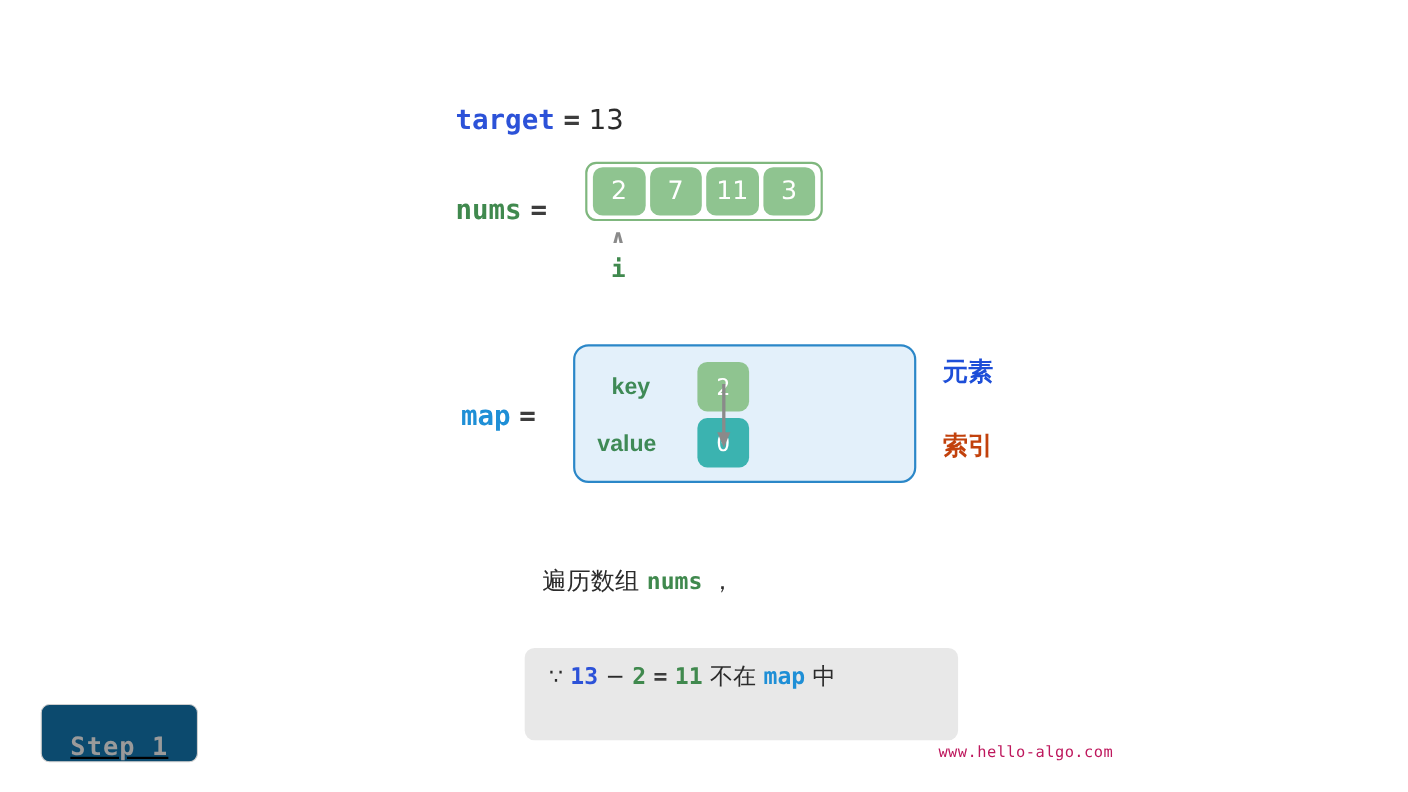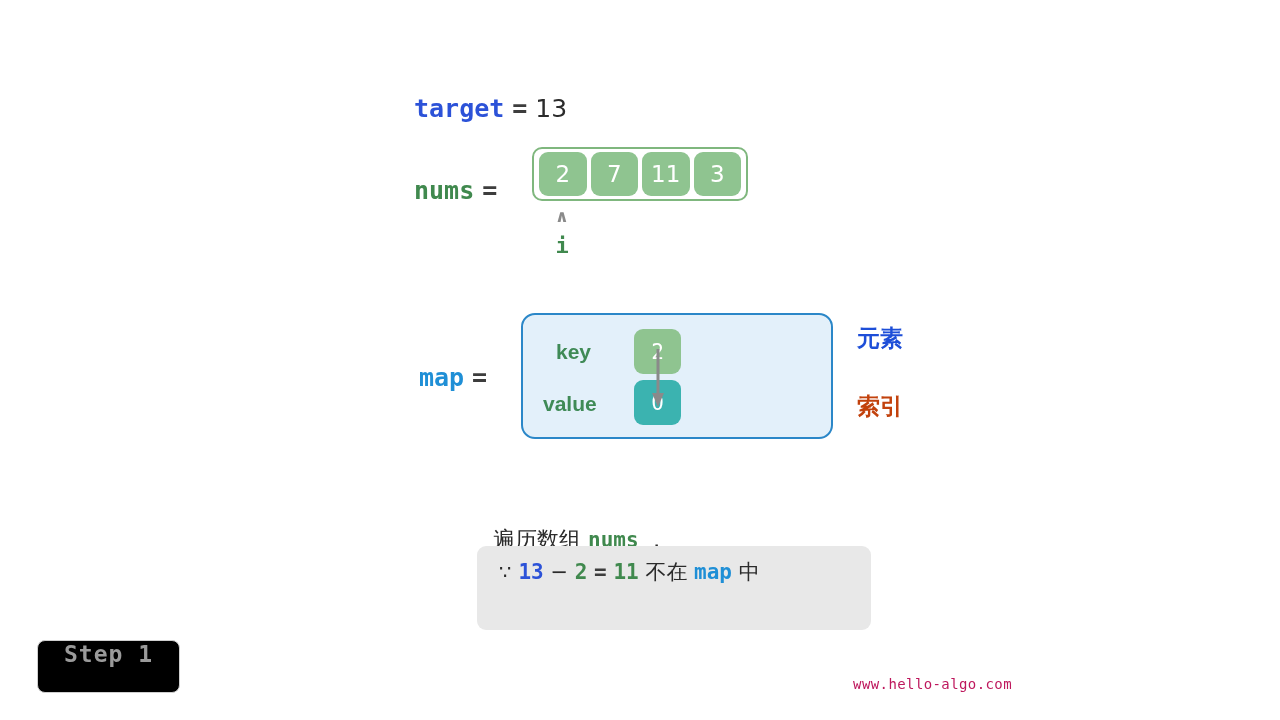--- a/index.html
+++ b/index.html
@@ -181,31 +181,31 @@
     line-height: 28px;
     white-space: nowrap;
   }
   .side-label-element { top: 324px; color: #1d4ed8; }
   .side-label-index   { top: 392px; color: #c2410c; }
 
   
   .desc-line {
     position: absolute;
     left: 493px;
-    top: 526px;
+    top: 514px;
     font-size: 22px;
     line-height: 28px;
     color: #2b2b2b;
     white-space: nowrap;
     font-family: "DejaVu Sans", sans-serif;
   }
   .desc-box {
     position: absolute;
     left: 477px;
-    top: 546px;
+    top: 589px;
     width: 394px;
     height: 84px;
     background: #e8e8e8;
     border-radius: 9px;
     box-sizing: border-box;
     padding: 11px 22px 0 22px;
   }
   .desc-box-line {
     font-size: 21px;
     line-height: 31px;
@@ -225,23 +225,23 @@
 
   
   .step-badge {
     position: absolute;
     left: 37px;
     top: 640px;
     width: 143px;
     height: 53px;
     border: 1px solid #cfcfcf;
     border-radius: 8px;
-    background: #000000;
+    background: #0c4a6e;
     display: flex;
-    align-items: flex-start;
+    align-items: flex-end;
     justify-content: center;
     box-sizing: border-box;
     text-decoration: underline;
   }
   .step-badge span {
     font-family: "DejaVu Sans Mono", monospace;
     font-weight: bold;
     font-size: 23px;
     color: #9a9a9a;
     letter-spacing: 1px;

